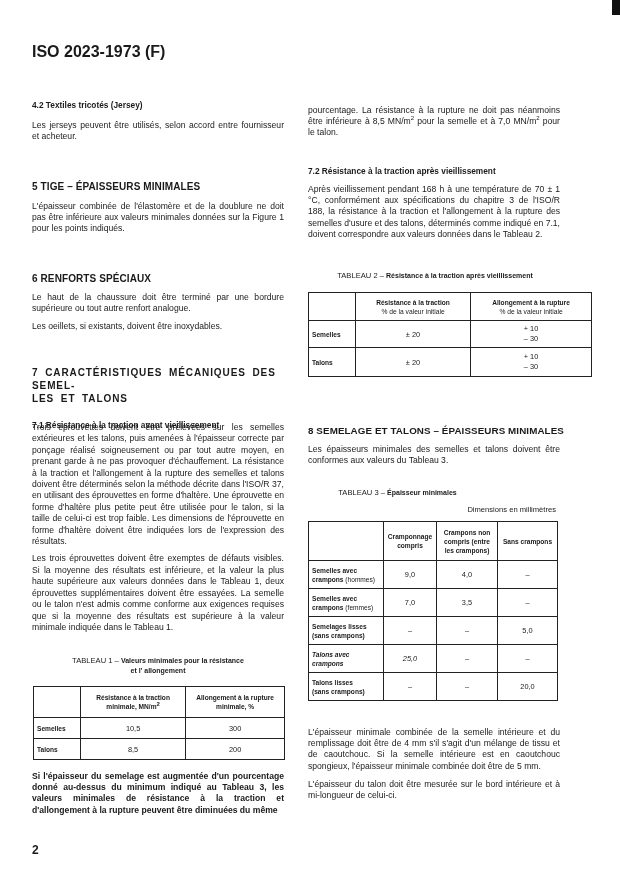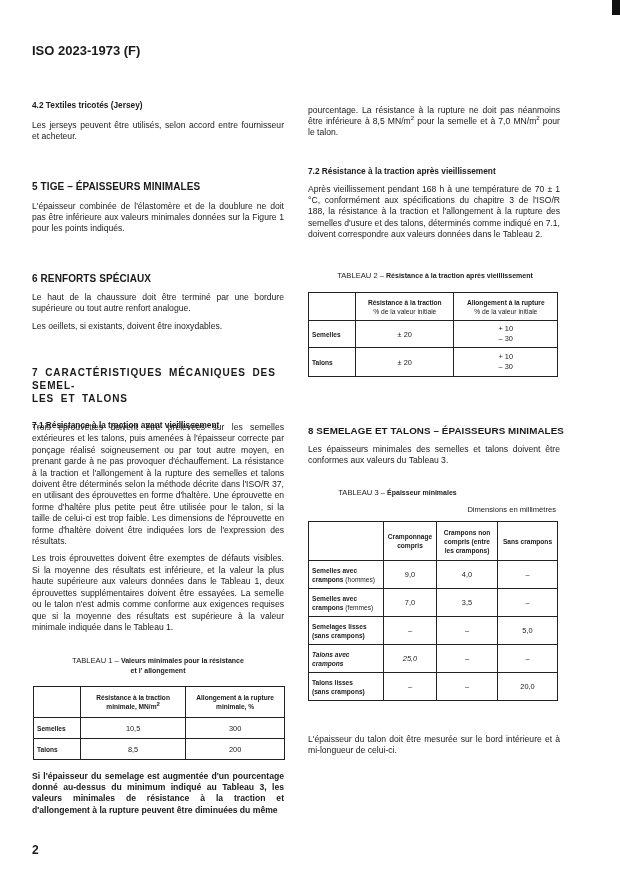--- a/index.html
+++ b/index.html
@@ -3,21 +3,21 @@
   <meta charset="utf-8">
   <style>
     html, body { margin:0; padding:0; }
     body {
       width:620px; height:876px; position:relative; overflow:hidden;
       background:#ffffff; color:#1a1a1a;
       font-family:"Liberation Sans", sans-serif;
     }
     .abs { position:absolute; }
     .corner-mark { position:absolute; left:612px; top:0; width:8px; height:15px; background:#111; }
-    .doc-id { left:32px; top:43px; font-size:13px; font-weight:bold; }
+    .doc-id { left:32px; top:43px; font-size:16px; font-weight:bold; }
     .page-num { left:32px; top:843px; font-size:12px; font-weight:bold; }
 
     .col { position:absolute; width:252px; }
     .left { left:32px; }
     .right { left:308px; }
 
     .p { font-size:8.6px; line-height:11.2px; text-align:justify; margin:0; }
     .h2 { font-size:8.3px; font-weight:bold; margin:0; }
     .h1 { font-size:10px; font-weight:bold; margin:0; letter-spacing:0.1px; }
     .h1.wide { letter-spacing:0.9px; word-spacing:3px; line-height:13px; }
@@ -115,21 +115,21 @@
   <p class="h2">7.2  Résistance à la traction après vieillissement</p>
 </div>
 <div class="col right" style="top:184px;">
   <p class="p">Après vieillissement pendant 168 h à une température de 70 ± 1 °C, conformément aux spécifications du chapitre 3 de l'ISO/R 188, la résistance à la traction et l'allongement à la rupture des semelles d'usure et des talons, déterminés comme indiqué en 7.1, doivent correspondre aux valeurs données dans le Tableau 2.</p>
 </div>
 
 <div class="col right caption" style="top:271px; left:300px; width:270px;">
   <span>TABLEAU 2 – </span><b>Résistance à la traction après vieillissement</b>
 </div>
 
-<table class="t" style="left:308px; top:292px; width:250px;">
+<table class="t" style="left:308px; top:292px; width:284px;">
   <tbody>
       <tr style="height:28px;">
     <td style="width:42px;"></td>
     <td class="colh"><b>Résistance à la traction</b><br><span>% de la valeur initiale</span></td>
     <td class="colh"><b>Allongement à la rupture</b><br><span>% de la valeur initiale</span></td>
   </tr>
   <tr style="height:27px;">
     <td class="rowh">Semelles</td>
     <td>± 20</td>
     <td style="line-height:10px;"><span>+ 10</span><br><span>– 30</span></td>
@@ -189,14 +189,15 @@
   <tr style="height:28px;">
     <td class="rowh"><span>Talons lisses</span><br><span>(sans crampons)</span><span class="norm"></span></td>
     <td>–</td>
     <td>–</td>
     <td>20,0</td>
   </tr>
 </tbody>
   </table>
 
 <div class="col right" style="top:727px;">
+  <p class="p">L'épaisseur minimale combinée de la semelle intérieure et du remplissage doit être de 4 mm s'il s'agit d'un mélange de tissu et de caoutchouc. Si la semelle intérieure est en caoutchouc spongieux, l'épaisseur minimale combinée doit être de 5 mm.</p>
   <p class="p" style="margin-top:7px;">L'épaisseur du talon doit être mesurée sur le bord intérieure et à mi-longueur de celui-ci.</p>
 </div>
 
 </body></html>

